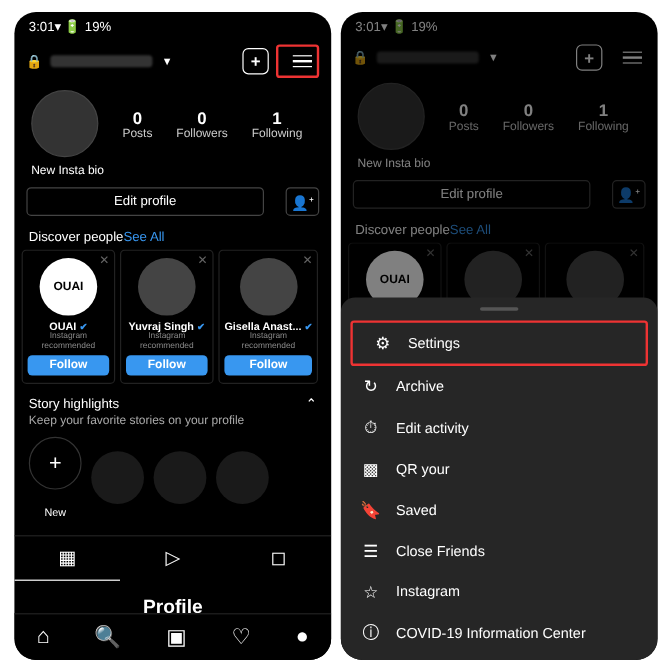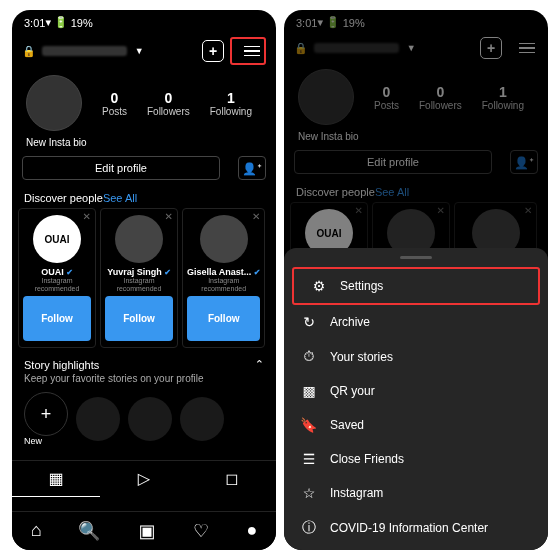--- a/index.html
+++ b/index.html
@@ -27,32 +27,32 @@
 .addp{width:28px;border:1px solid #444;border-radius:4px;display:flex;align-items:center;justify-content:center;font-size:12px}
 .drow{display:flex;padding:6px 12px 4px;font-size:11px}
 .seeall{color:#3897f0}
 .cards{display:flex;gap:4px;padding:0 6px;overflow:hidden}
 .card{flex:0 0 78px;border:1px solid #222;border-radius:4px;padding:6px 4px;text-align:center;position:relative}
 .card .x{position:absolute;top:2px;right:4px;color:#666;font-size:10px}
 .cimg{width:48px;height:48px;border-radius:50%;margin:0 auto 4px;background:#444;display:flex;align-items:center;justify-content:center;font-size:10px;font-weight:700;color:#000}
 .cimg.ouai{background:#fff}
 .cname{font-size:9px;font-weight:600;white-space:nowrap;overflow:hidden;text-overflow:ellipsis}
 .csub{font-size:7px;color:#888;line-height:1.1}
-.fbtn{background:#3897f0;border-radius:4px;padding:17px;margin-top:4px;font-size:10px;font-weight:600}
+.fbtn{background:#3897f0;border-radius:4px;padding:3px;margin-top:4px;font-size:10px;font-weight:600}
 .shead{padding:10px 12px 2px;font-size:11px;font-weight:400;display:flex;justify-content:space-between;align-items:center}
 .ssub{padding:0 12px;font-size:10px;color:#aaa}
 .hrow{display:flex;gap:8px;padding:8px 12px;align-items:center}
 .hcirc{width:44px;height:44px;border-radius:50%;border:1px solid #333;display:flex;align-items:center;justify-content:center;font-size:18px}
 .hplace{width:44px;height:44px;border-radius:50%;background:#1a1a1a}
-.hlabel{font-size:9px;text-align:left;margin-top:0}
+.hlabel{font-size:9px;text-align:center;margin-top:14px}
 .tabs{display:flex;border-top:1px solid #222;margin-top:6px}
 .tab{flex:1;text-align:center;padding:8px;font-size:16px;border-bottom:1px solid transparent}
 .tab.active{border-bottom:1px solid #fff}
 .empty{text-align:center;padding:14px 20px}
-.empty h3{font-size:12px;margin-bottom:8px}
+.empty h3{font-size:16px;margin-bottom:8px}
 .empty p{font-size:9px;color:#888}
 .navbar{position:absolute;bottom:0;left:0;right:0;display:flex;justify-content:space-around;padding:8px 0;border-top:1px solid #222;background:#000}
 .navbar span{font-size:18px}
 .dim{filter:brightness(0.5)}
 .sheet{position:absolute;bottom:0;left:0;right:0;background:#262626;border-radius:12px 12px 0 0;padding:8px 0 4px}
 .handle{width:32px;height:3px;background:#555;border-radius:2px;margin:0 auto 8px}
 .mitem{display:flex;align-items:center;gap:12px;padding:9px 16px;font-size:12px}
 .mitem .mi{width:18px;text-align:center;font-size:14px}
 .mhl{border:2px solid #e33;border-radius:3px;margin:0 8px}
 .verif{color:#3897f0;font-size:8px}
@@ -249,21 +249,21 @@
           <span class="mi">⚙</span>
           <span>Settings</span>
         </div>
     </div>
     <div class="mitem">
         <span class="mi">↻</span>
         <span>Archive</span>
       </div>
     <div class="mitem">
         <span class="mi">⏱</span>
-        <span>Your stories</span>
+        <span>Edit activity</span>
       </div>
     <div class="mitem">
         <span class="mi">▩</span>
         <span>QR your</span>
       </div>
     <div class="mitem">
         <span class="mi">🔖</span>
         <span>Saved</span>
       </div>
     <div class="mitem">

